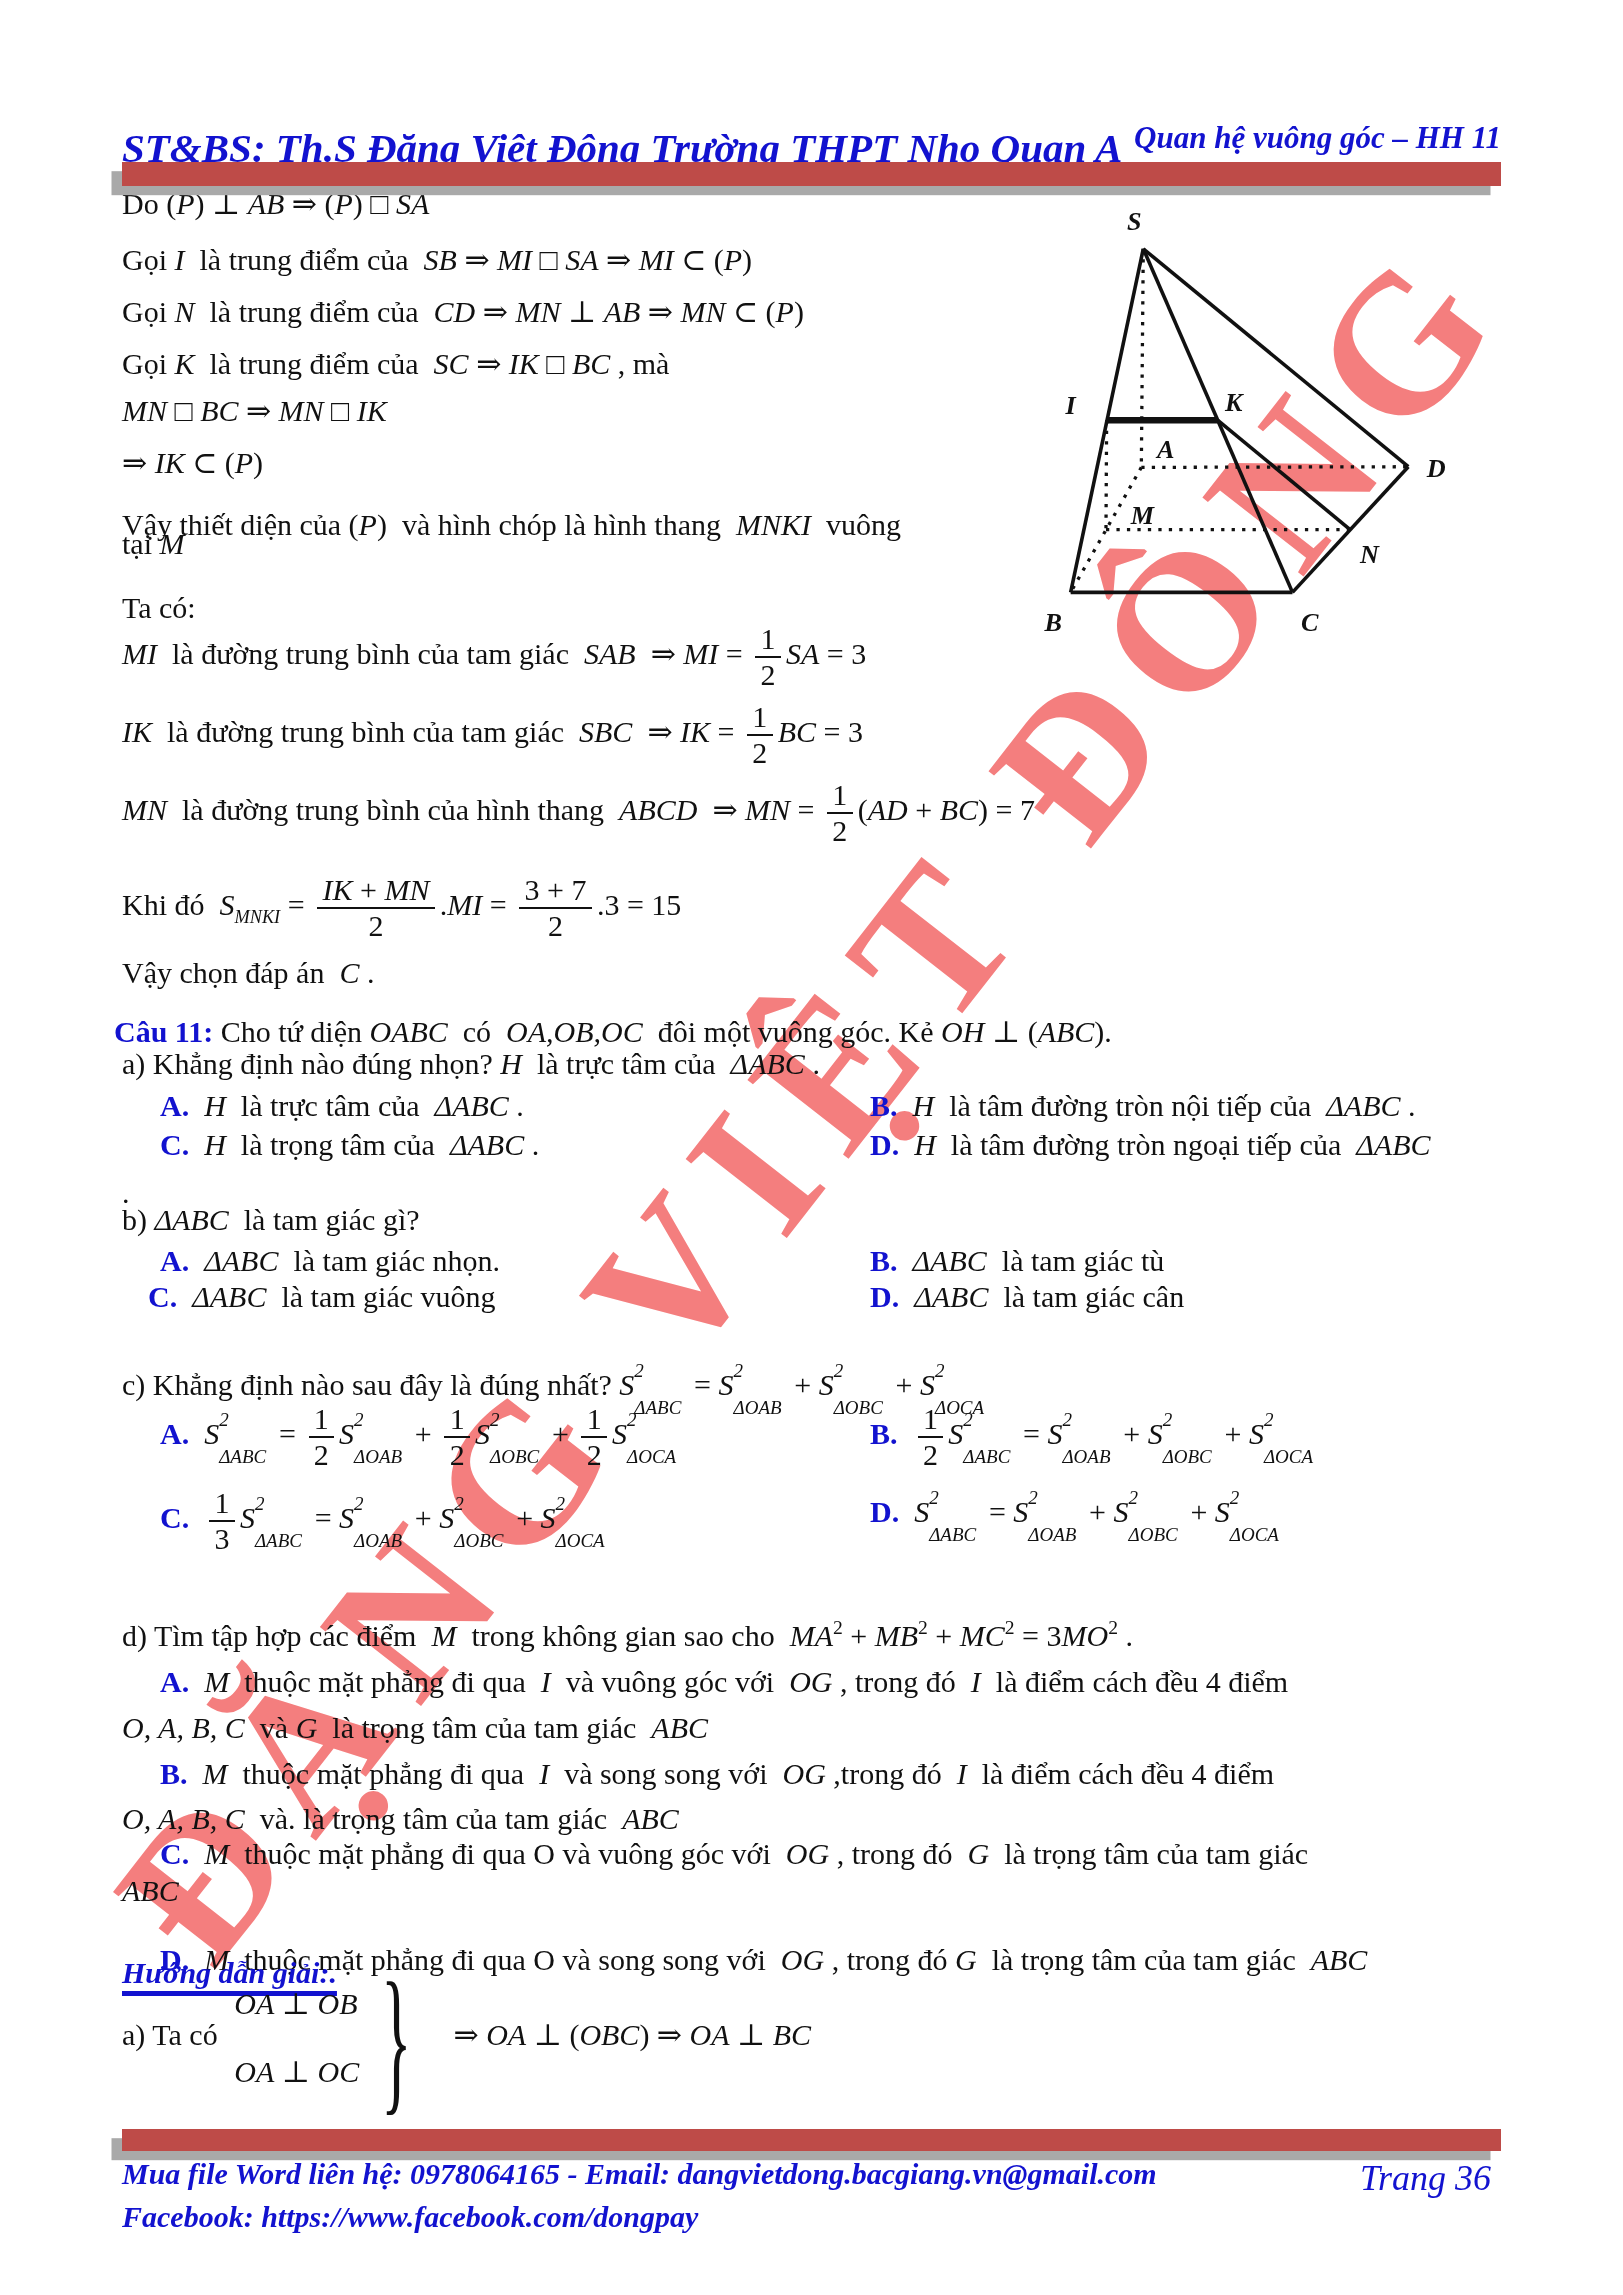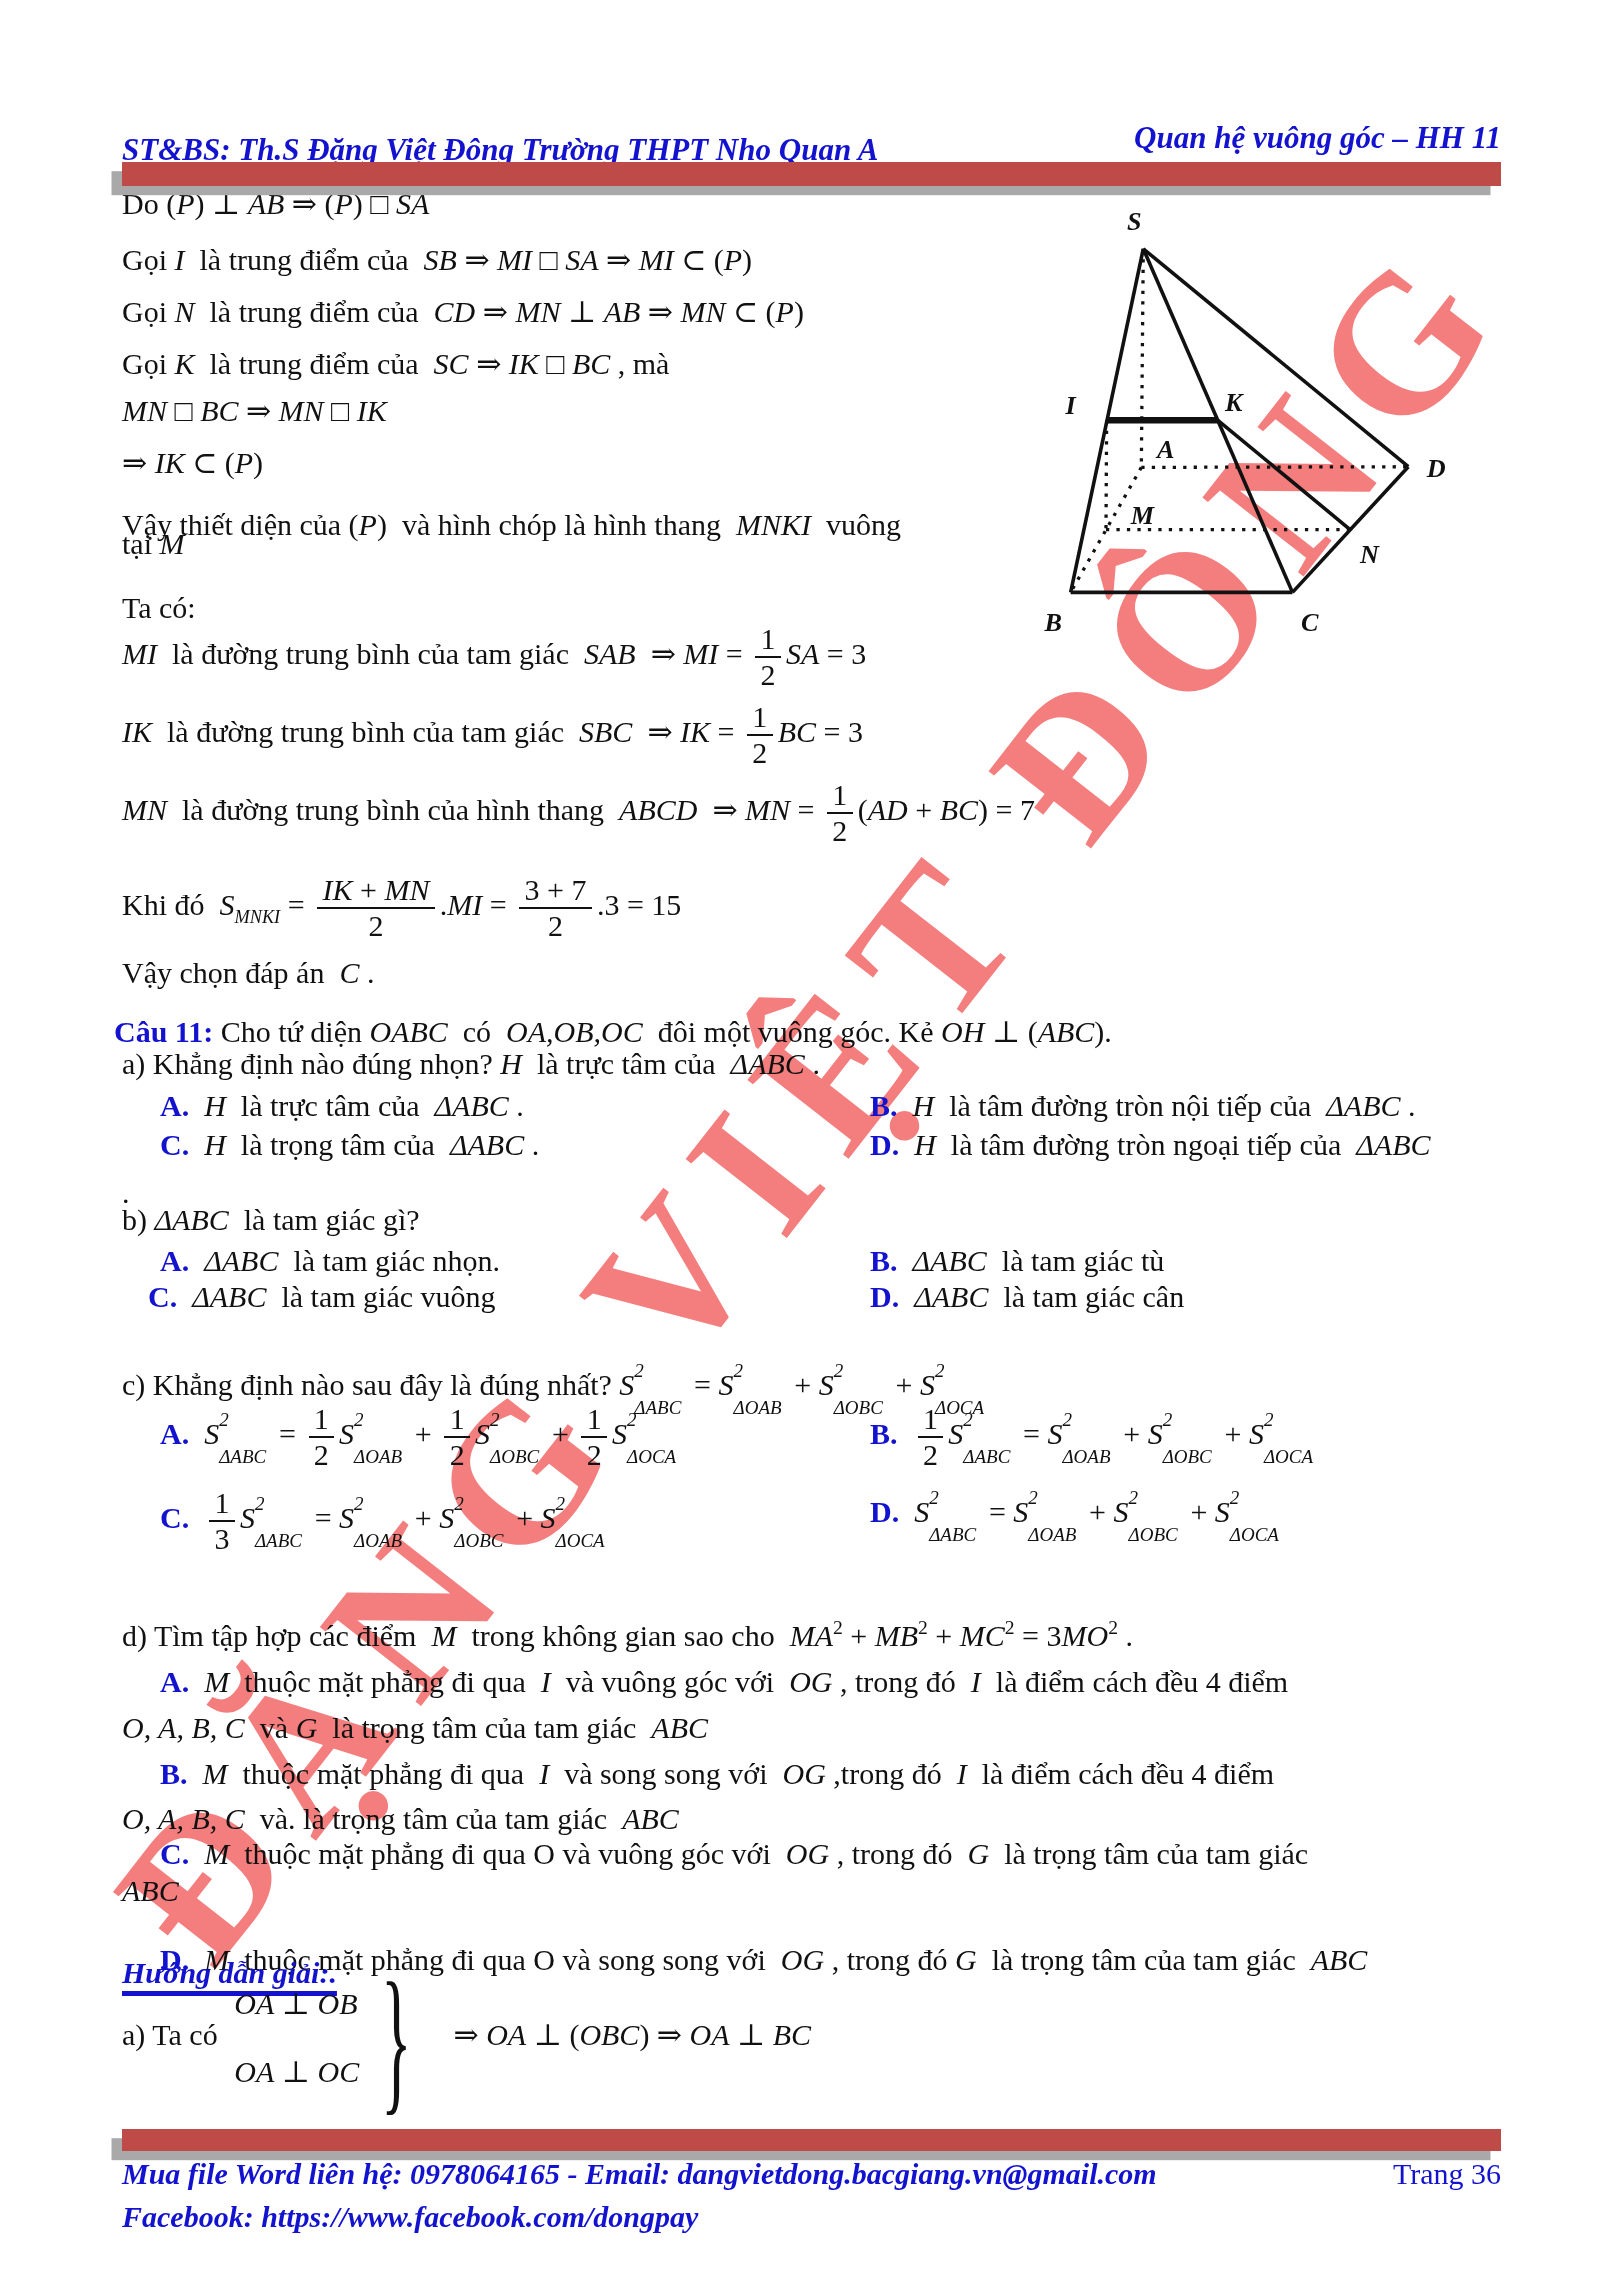--- a/index.html
+++ b/index.html
@@ -2,26 +2,26 @@
 <html style="font-size:10.5px"><head>
 <meta charset="utf-8">
 <style>
   html,body{margin:0;padding:0;background:#e8e8e8;}
   #page{
     position:relative;width:1623px;height:2295px;background:#ffffff;overflow:hidden;
     font-family:"Liberation Serif","DejaVu Serif",serif;color:#111;
     --blue:#1212cf;--bar:#be4b48;--sh:#a9a9a9;--wm:#f47e7e;
   }
   
-  .hdr-left{position:absolute;left:122px;top:132px;font-size:31px;font-weight:bold;font-style:italic;color:var(--blue);white-space:nowrap;z-index:3}
+  .hdr-left{position:absolute;left:122px;top:124px;font-size:41px;font-weight:bold;font-style:italic;color:var(--blue);white-space:nowrap;z-index:3}
   .hdr-right{position:absolute;right:122px;top:120px;font-size:31px;font-weight:bold;font-style:italic;color:var(--blue);white-space:nowrap;z-index:3}
   .hdr-bar{position:absolute;left:122px;top:162px;width:1379px;height:23.6px;background:var(--bar);box-shadow:-10.5px 9.2px 0 var(--sh);z-index:3}
   .ftr-bar{position:absolute;left:122px;top:2129px;width:1379px;height:22px;background:var(--bar);box-shadow:-10.5px 9.2px 0 var(--sh);z-index:3}
   .ftr-1{position:absolute;left:122px;top:2157px;font-size:30px;font-weight:bold;font-style:italic;color:var(--blue);white-space:nowrap;z-index:3}
-  .ftr-page{position:absolute;right:122px;top:2157px;font-size:30px;color:var(--blue);white-space:nowrap;z-index:3}
+  .ftr-page{position:absolute;right:132px;top:2157px;font-size:36px;font-style:italic;color:var(--blue);white-space:nowrap;z-index:3}
   .ftr-2{position:absolute;left:122px;top:2200px;font-size:30px;font-weight:bold;font-style:italic;color:var(--blue);white-space:nowrap;z-index:3}
   
   #watermark{
     position:absolute;left:811px;top:1099px;
     transform:translate(-50%,-50%) rotate(-52deg);
     font-size:196px;font-weight:bold;letter-spacing:27.5px;
     color:var(--wm);white-space:nowrap;z-index:1;
   }
   
   #content{position:absolute;left:0;top:0;width:100%;height:100%;z-index:2}

